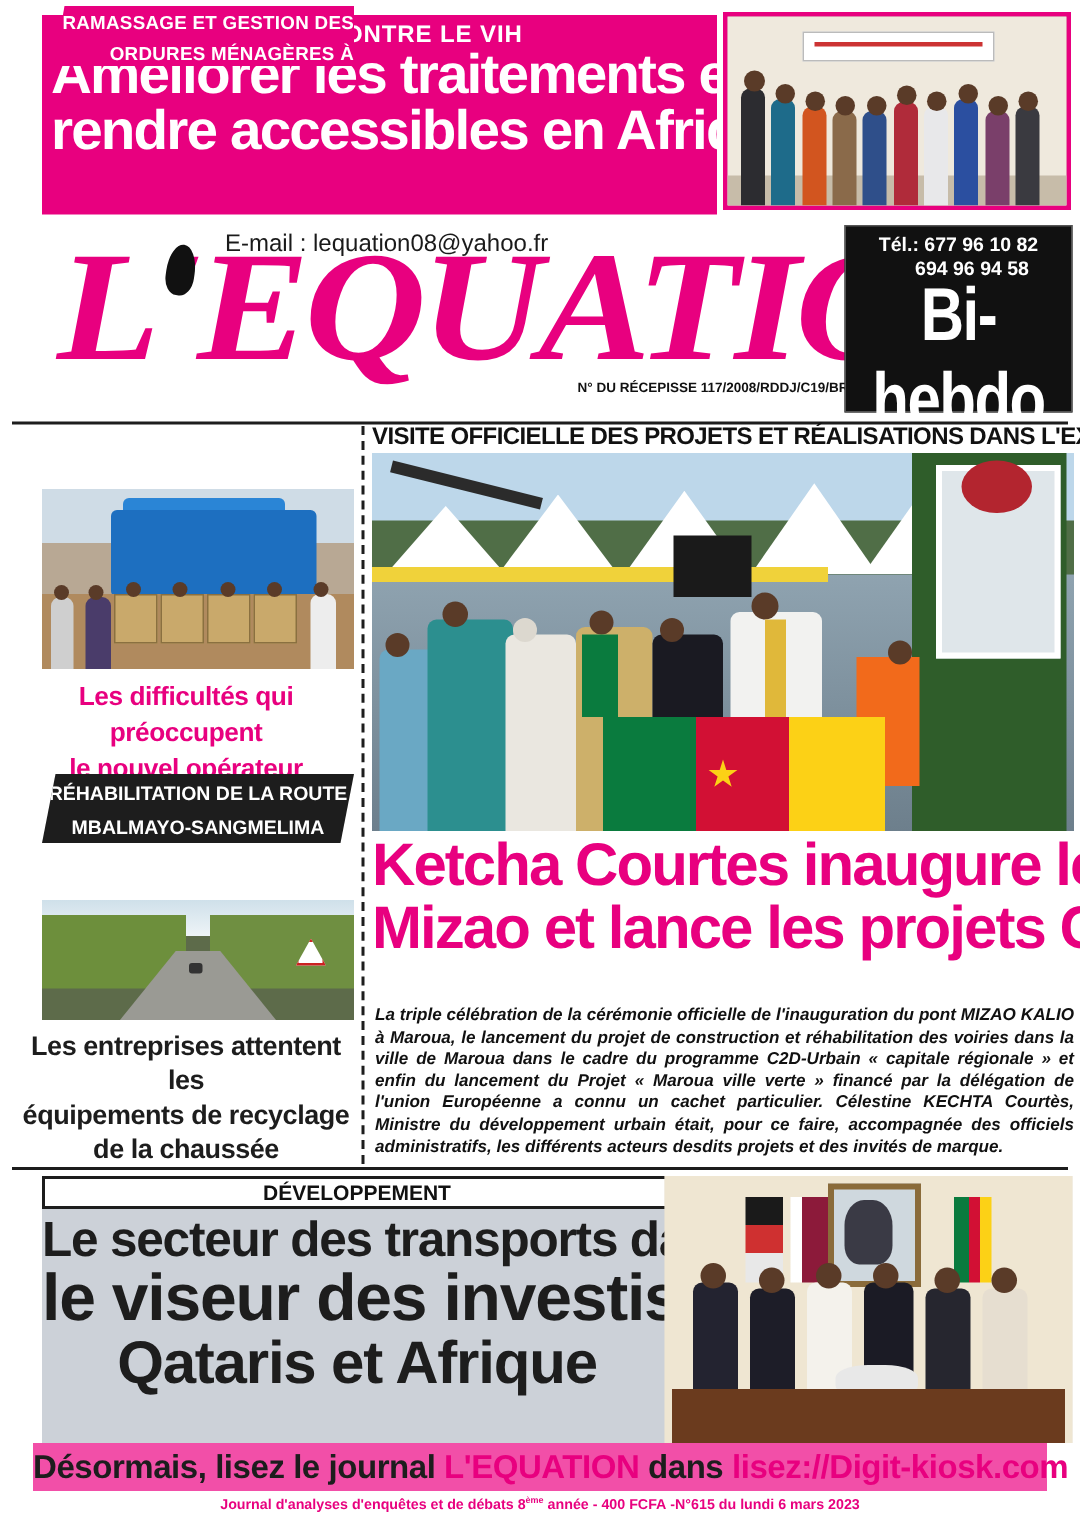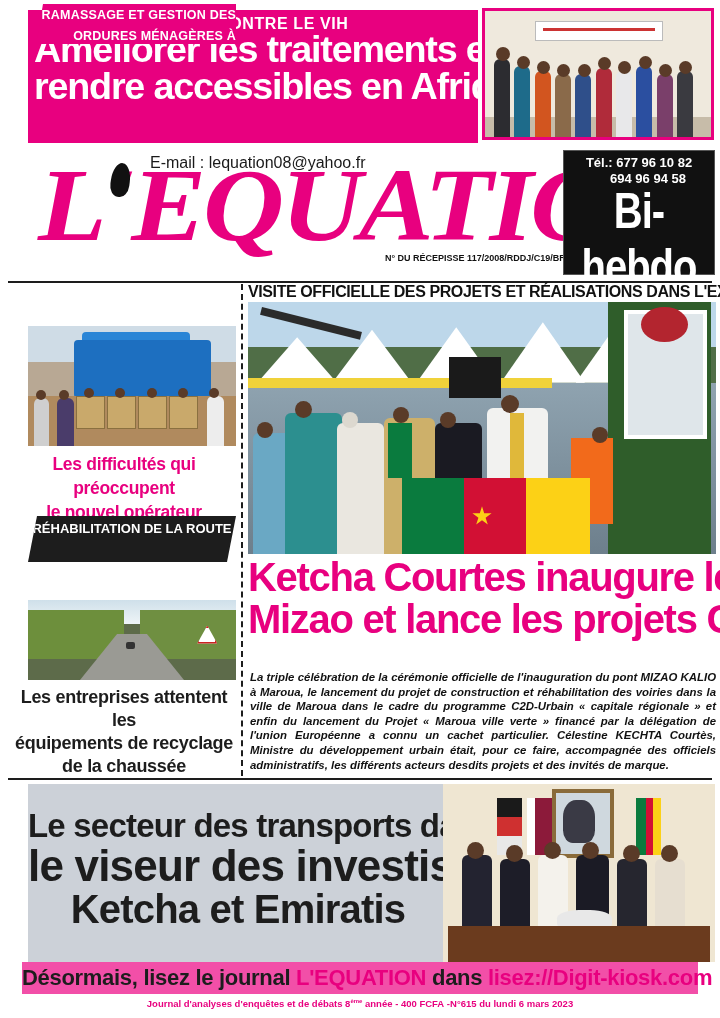--- a/index.html
+++ b/index.html
@@ -261,20 +261,21 @@
   </div>
 </div>
 
 <div class="abs" id="diff-head">
   <div>Les difficultés qui préoccupent</div>
   <div>le nouvel opérateur THYCHLOF</div>
 </div>
 
 <div class="abs" id="rehab-banner">
   <div>RÉHABILITATION DE LA ROUTE</div>
+  <div>MBALMAYO-SANGMELIMA</div>
 </div>
 
 <div class="abs" id="photo-road">
   <div class="ph">
     <div id="rp-sky"></div>
     <div id="rp-treesL"></div>
     <div id="rp-treesR"></div>
     <div id="rp-road"></div>
     <div id="rp-sign"></div>
     <div style="position:absolute;left:47%;top:52%;width:9px;height:7px;background:#333;border-radius:2px;"></div>
@@ -327,24 +328,27 @@
 </div>
 
 <div class="abs" id="main-head">
   <span>Ketcha Courtes inaugure le Pont</span>
   <span>Mizao et lance les projets C2D</span>
 </div>
 
 <div class="abs" id="main-body">La triple célébration de la cérémonie officielle de l'inauguration du pont MIZAO KALIO à Maroua, le lancement du projet de construction et réhabilitation des voiries dans la ville de Maroua dans le cadre du programme C2D-Urbain « capitale régionale » et enfin du lancement du Projet « Maroua ville verte » financé par la délégation de l'union Européenne a connu un cachet particulier. Célestine KECHTA Courtès, Ministre du développement urbain était, pour ce faire, accompagnée des officiels administratifs, les différents acteurs desdits projets et des invités de marque.</div>
 
 <div class="abs" id="dev-block">
+  <div id="dev-kicker">
+    <div>DÉVELOPPEMENT</div>
+  </div>
   <div id="dev-head">
     <span class="l1">Le secteur des transports dans</span>
     <span class="l2">le viseur des investisseurs</span>
-    <span class="l3">Ketcha et Emiratis</span>
+    <span class="l3">Qataris et Afrique</span>
   </div>
 </div>
 
 <div class="abs" id="photo-qatar">
   <div class="ph">
     <div id="qp-wall"></div>
     <div id="qp-portrait"></div>
     <div style="position:absolute;left:44%;top:9%;width:12%;height:24%;background:#3a3a45;border-radius:40% 40% 30% 30%;"></div>
     <div class="flagpole" style="left:20%;background:linear-gradient(#1a1a1a 33%,#cf3030 33% 66%,#e8e8e8 66%);"></div>
     <div class="flagpole" style="left:31%;background:linear-gradient(90deg,#ffffff 30%,#8c1a3a 30%);"></div>

